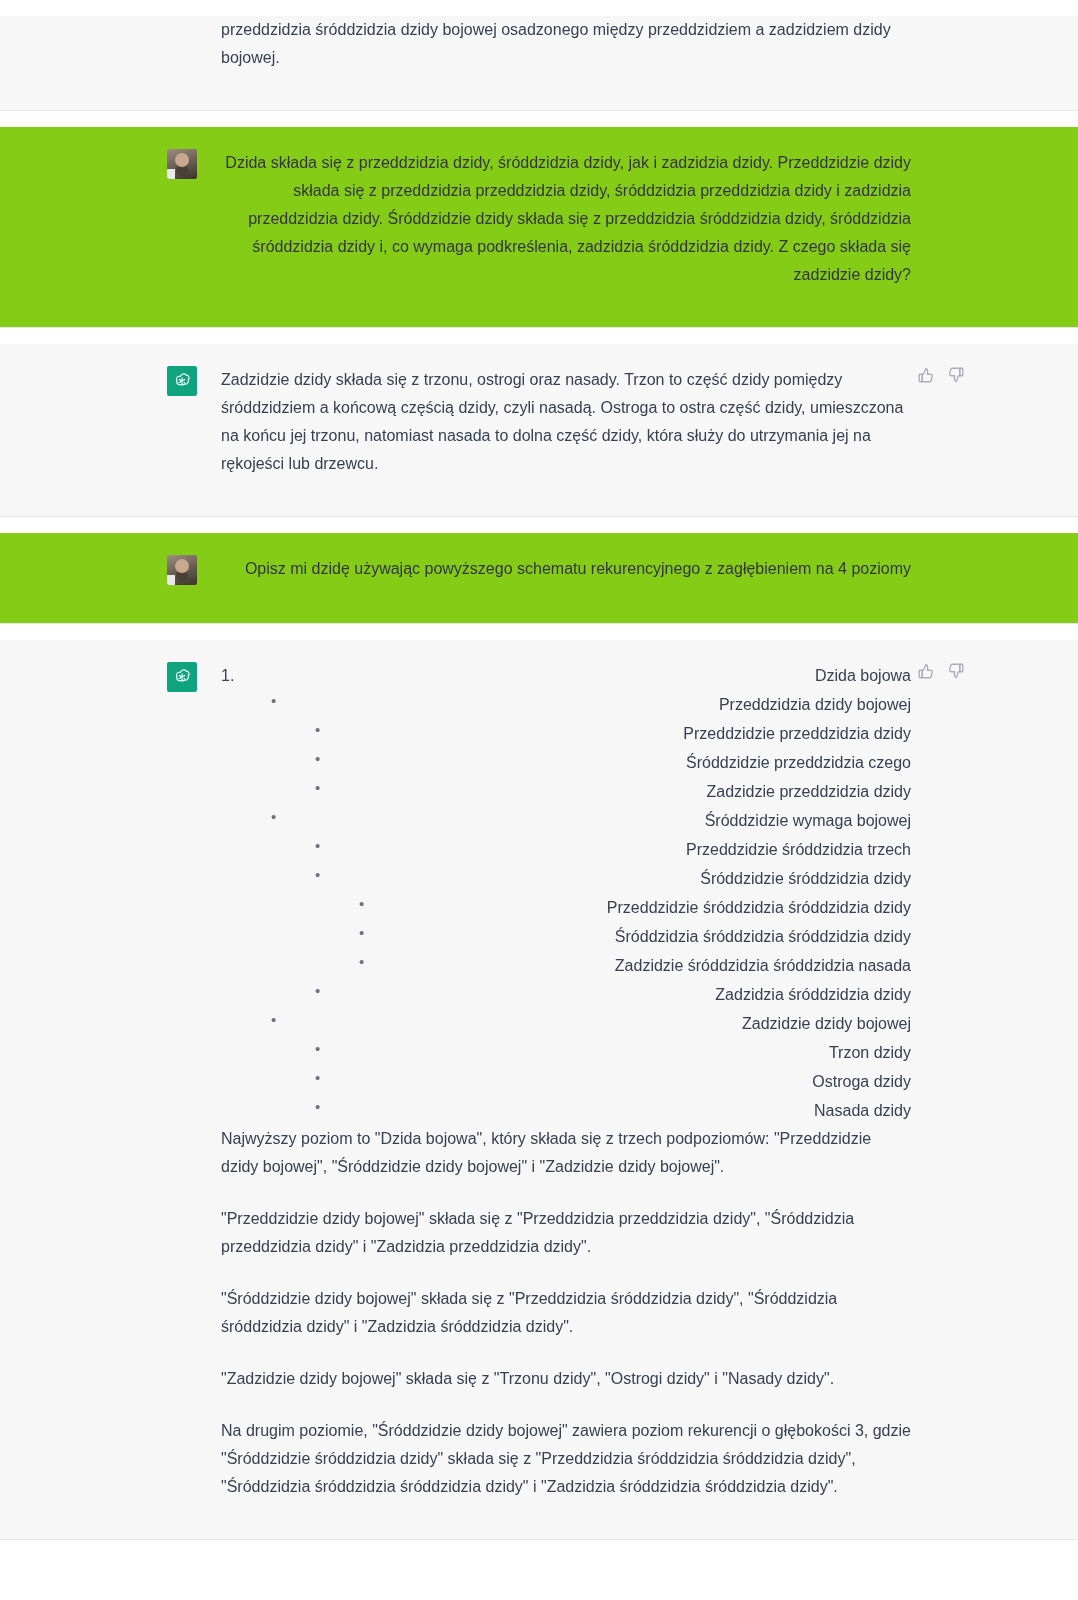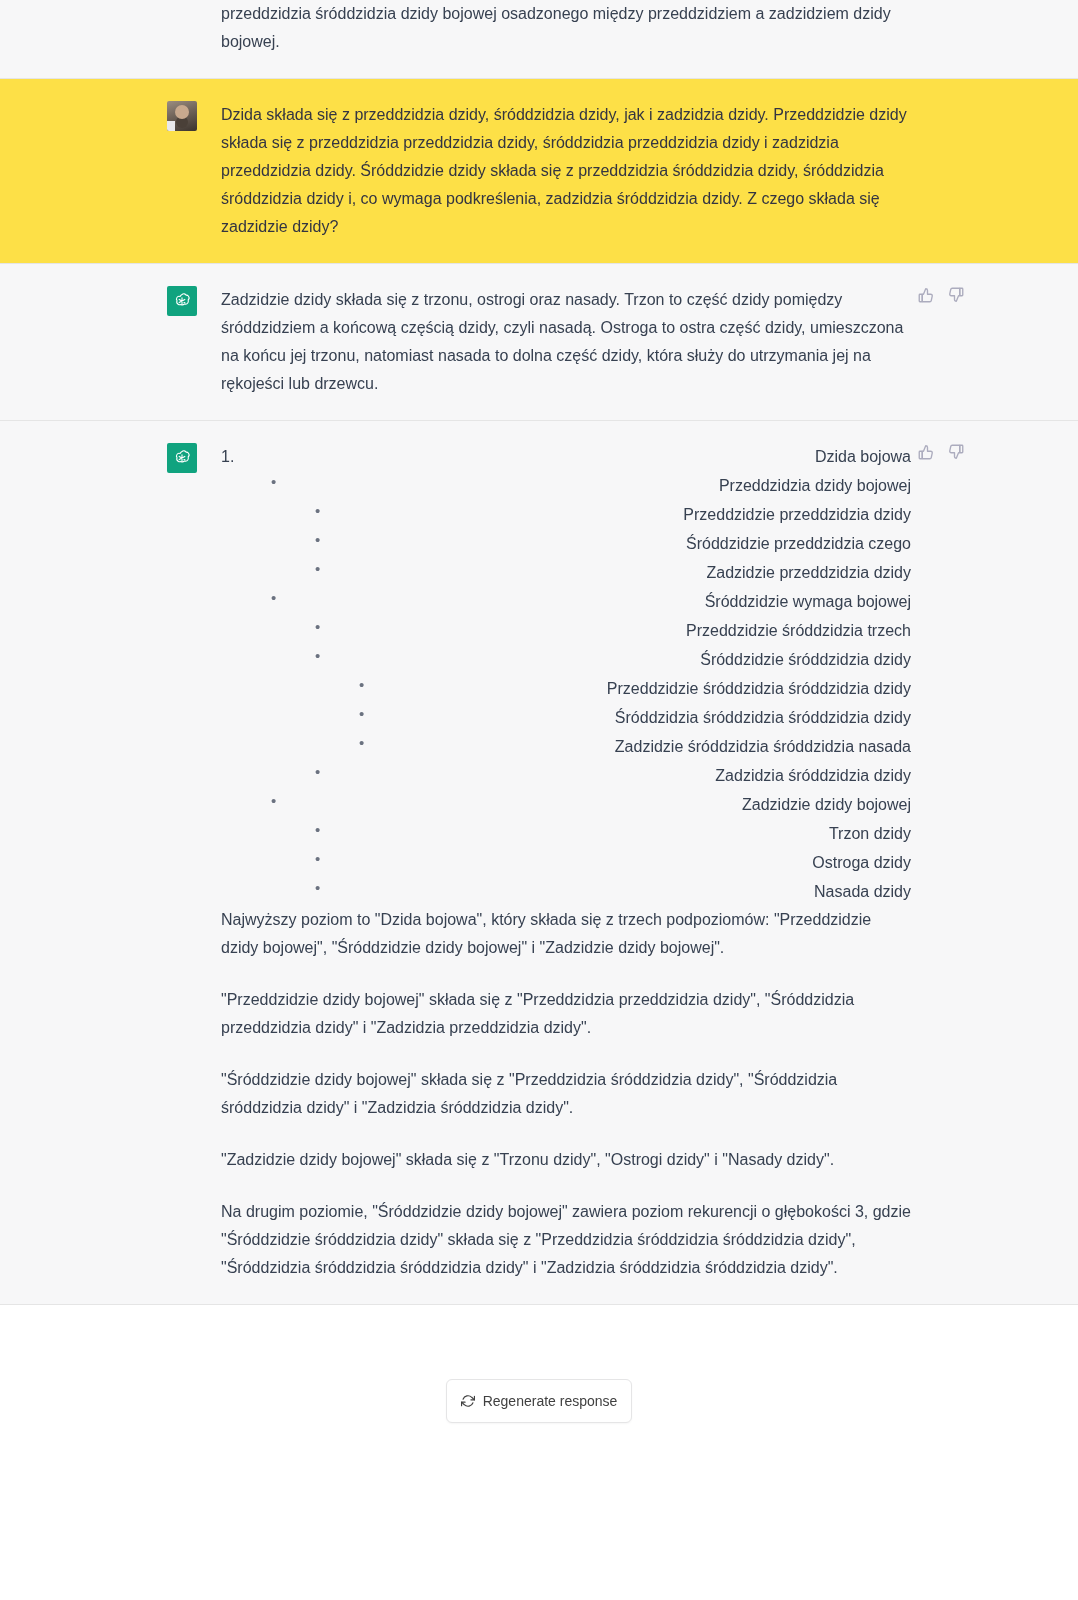--- a/index.html
+++ b/index.html
@@ -16,27 +16,27 @@
     width: 1078px;
     position: relative;
   }
 
   
   .msg-row {
     width: 100%;
     border-bottom: 1px solid #e5e5e5;
     display: block;
   }
-  .msg-row.user      { background: #fde047; }
+  .msg-row.user      { background: #84cc16; text-align: right; }
   .msg-row.assistant { background: #f7f7f8; }
 
   .msg-inner {
     position: relative;
     max-width: 900px;
-    margin: 0 auto;
+    margin: 16px auto;
     padding: 22px 0 22px 0;
     display: flex;
     align-items: flex-start;
   }
 
   
   .msg-row.clipped .msg-inner { padding-top: 0; }
 
   
   .avatar {
@@ -233,20 +233,28 @@
         <span class="fb-btn">
           <svg viewBox="0 0 24 24" fill="none" stroke="currentColor" stroke-width="1.8" stroke-linecap="round" stroke-linejoin="round">
             <path d="M17 3H7a2 2 0 0 0-2 1.6L3.7 10.6A2 2 0 0 0 5.7 13H10v5a2.4 2.4 0 0 0 2.4 2.4L15.4 13H17z"></path>
             <rect x="17" y="3" width="4" height="10" rx="1"></rect>
           </svg>
         </span>
       </div>
     </div>
   </div>
 
+  <div class="msg-row user">
+    <div class="msg-inner">
+      <div class="avatar user-avatar"></div>
+      <div class="msg-body">
+        <p>Opisz mi dzidę używając powyższego schematu rekurencyjnego z zagłębieniem na 4 poziomy</p>
+      </div>
+    </div>
+  </div>
 
   <div class="msg-row assistant">
     <div class="msg-inner">
       <div class="avatar gpt-avatar">
         <svg viewBox="0 0 24 24" fill="none" stroke="#ffffff" stroke-width="1.3" stroke-linecap="round" stroke-linejoin="round">
           <path d="M12 4.2c1.6-1.3 3.9-1 5 .8.9-.1 1.9.2 2.6 1 1.2 1.4 1.1 3.5-.2 4.8.4 1 .3 2.2-.3 3.2-.9 1.5-2.7 2-4.2 1.5-1.1 1.2-2.9 1.4-4.3.6-1 .5-2.2.4-3.2-.2-1.5-.9-2-2.8-1.4-4.3-.8-1.1-.9-2.6-.1-3.8.8-1.3 2.4-1.8 3.8-1.3.5-1 1.4-1.8 2.3-2.3z"></path>
           <path d="M12 8.2v7.6M8.6 10.1l6.8 3.8M15.4 10.1l-6.8 3.8"></path>
         </svg>
       </div>
 

